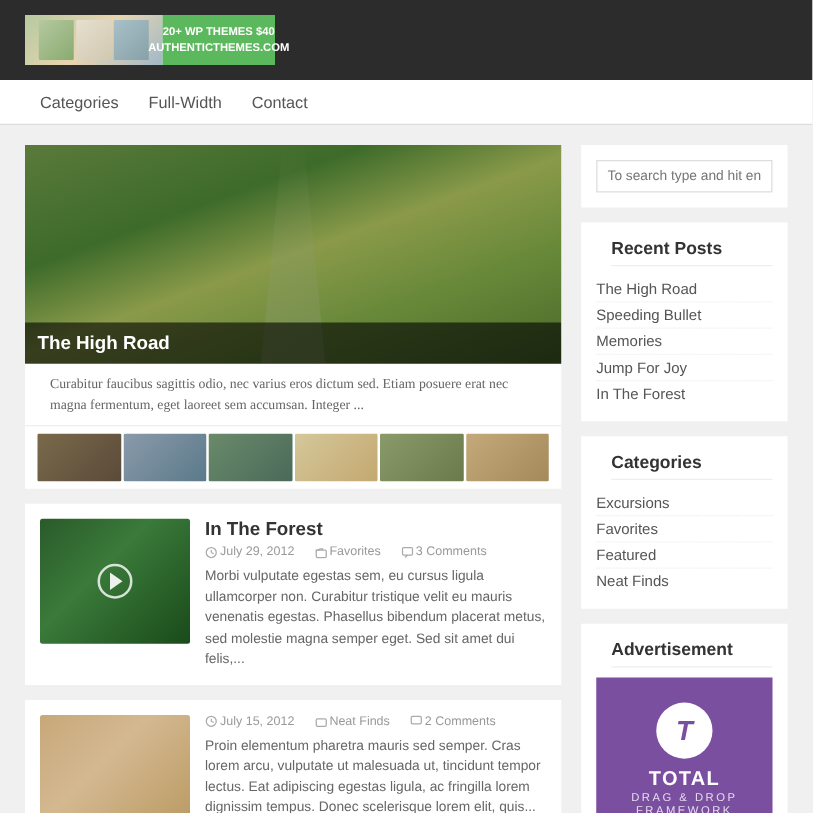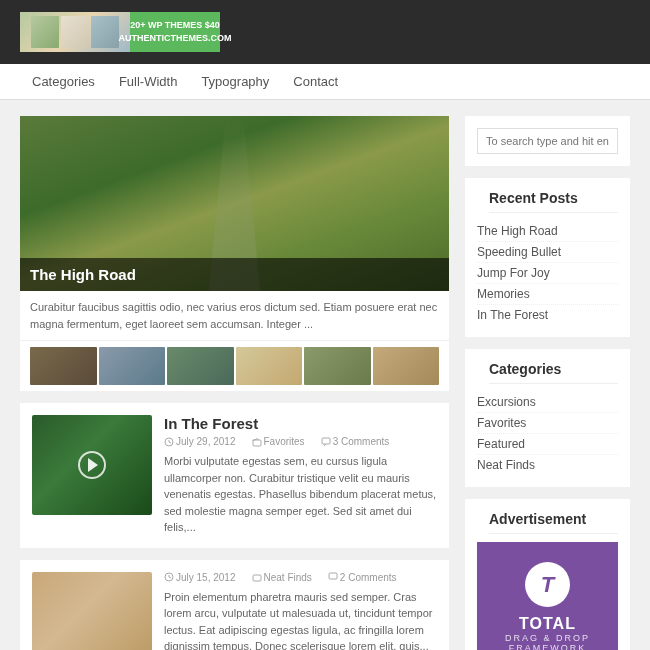--- a/index.html
+++ b/index.html
@@ -22,21 +22,21 @@
     
     .main-layout { display: flex; gap: 16px; padding: 16px 20px; max-width: 650px; margin: 0 auto; }
     .content-area { flex: 1; min-width: 0; }
     .sidebar { width: 165px; flex-shrink: 0; }
 
     
     .featured-post { background: #fff; margin-bottom: 12px; }
     .featured-image { width: 100%; height: 175px; background: linear-gradient(160deg, #5a7a3a 0%, #3d6b2a 30%, #8a9a4a 50%, #6a8a3a 70%, #4a6a2a 100%); position: relative; overflow: hidden; }
     .featured-image-overlay { position: absolute; bottom: 0; left: 0; right: 0; background: rgba(0,0,0,0.6); padding: 8px 10px; }
     .featured-title { color: #fff; font-size: 15px; font-weight: bold; }
-    .featured-body { padding: 8px 10px; }
+    .featured-body { padding: 8px 20px; font-family: Liberation Serif, serif; }
     .featured-excerpt { font-size: 11px; color: #666; line-height: 1.5; }
     .thumbnail-strip { display: flex; gap: 2px; padding: 6px 10px; border-top: 1px solid #eee; }
     .thumb { flex: 1; height: 38px; border-radius: 1px; }
     .thumb-1 { background: linear-gradient(135deg, #7a6a4a, #5a4a3a); }
     .thumb-2 { background: linear-gradient(135deg, #8a9aaa, #5a7a8a); }
     .thumb-3 { background: linear-gradient(135deg, #6a8a6a, #4a6a5a); }
     .thumb-4 { background: linear-gradient(135deg, #d4c89a, #c4a870); }
     .thumb-5 { background: linear-gradient(135deg, #8a9a6a, #6a7a4a); }
     .thumb-6 { background: linear-gradient(135deg, #c4aa7a, #a48a5a); }
 
@@ -89,23 +89,20 @@
 
 <nav class="site-nav">
   <ul>
     <li>
         <a href="#">Categories</a>
       </li>
     <li>
         <a href="#">Full-Width</a>
       </li>
     <li>
-        <a href="#">Typography</a>
-      </li>
-    <li>
         <a href="#">Contact</a>
       </li>
   </ul>
 </nav>
 
 <div class="main-layout">
 
   <main class="content-area">
 
     <article class="featured-post">
@@ -199,22 +196,22 @@
 
     <div class="sidebar-widget">
       <input class="search-input" type="text" placeholder="To search type and hit enter" style="">
     </div>
 
     <div class="sidebar-widget">
       <div class="widget-title">Recent Posts</div>
       <ul class="widget-list">
         <li>The High Road</li>
         <li>Speeding Bullet</li>
+        <li>Memories</li>
         <li>Jump For Joy</li>
-        <li>Memories</li>
         <li>In The Forest</li>
       </ul>
     </div>
 
     <div class="sidebar-widget">
       <div class="widget-title">Categories</div>
       <ul class="categories-list widget-list">
         <li>Excursions</li>
         <li>Favorites</li>
         <li>Featured</li>

